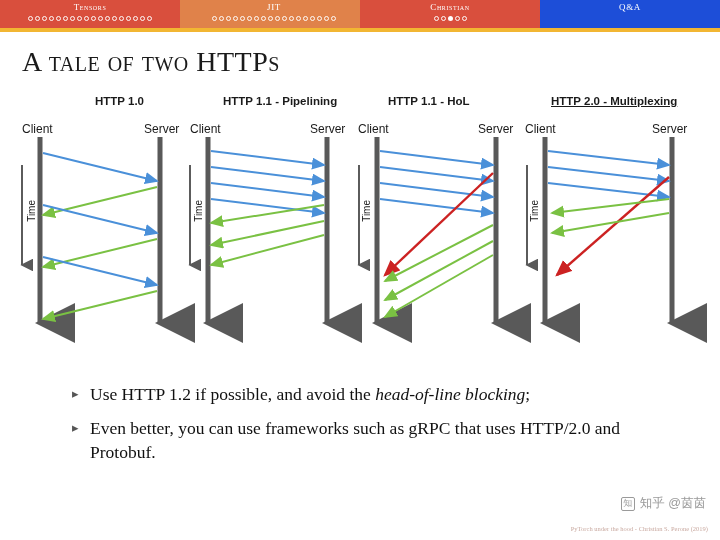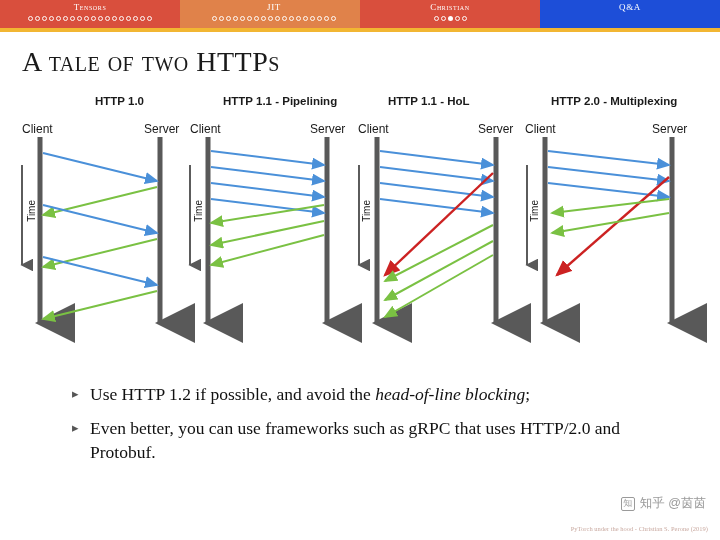--- a/index.html
+++ b/index.html
@@ -235,21 +235,21 @@
 </div>
 <div class="nav-underline"></div>
 
 <div class="slide-title">A tale of two HTTPs</div>
 
 <div class="diagram">
 
   <div class="panel-title" style="left:75px; top:0;">HTTP 1.0</div>
   <div class="panel-title" style="left:203px; top:0;">HTTP 1.1 - Pipelining</div>
   <div class="panel-title" style="left:368px; top:0;">HTTP 1.1 - HoL</div>
-  <div class="panel-title" style="left:531px; top:0;">HTTP 2.0 - Multiplexing</div>
+  <div class="panel-title" style="left:531px; top:0;text-decoration:underline;">HTTP 2.0 - Multiplexing</div>
 
   <div class="endpoint-label" style="left:22px;  top:27px;">Client</div>
   <div class="endpoint-label" style="left:144px; top:27px;">Server</div>
   <div class="endpoint-label" style="left:190px; top:27px;">Client</div>
   <div class="endpoint-label" style="left:310px; top:27px;">Server</div>
   <div class="endpoint-label" style="left:358px; top:27px;">Client</div>
   <div class="endpoint-label" style="left:478px; top:27px;">Server</div>
   <div class="endpoint-label" style="left:525px; top:27px;">Client</div>
   <div class="endpoint-label" style="left:652px; top:27px;">Server</div>
 

